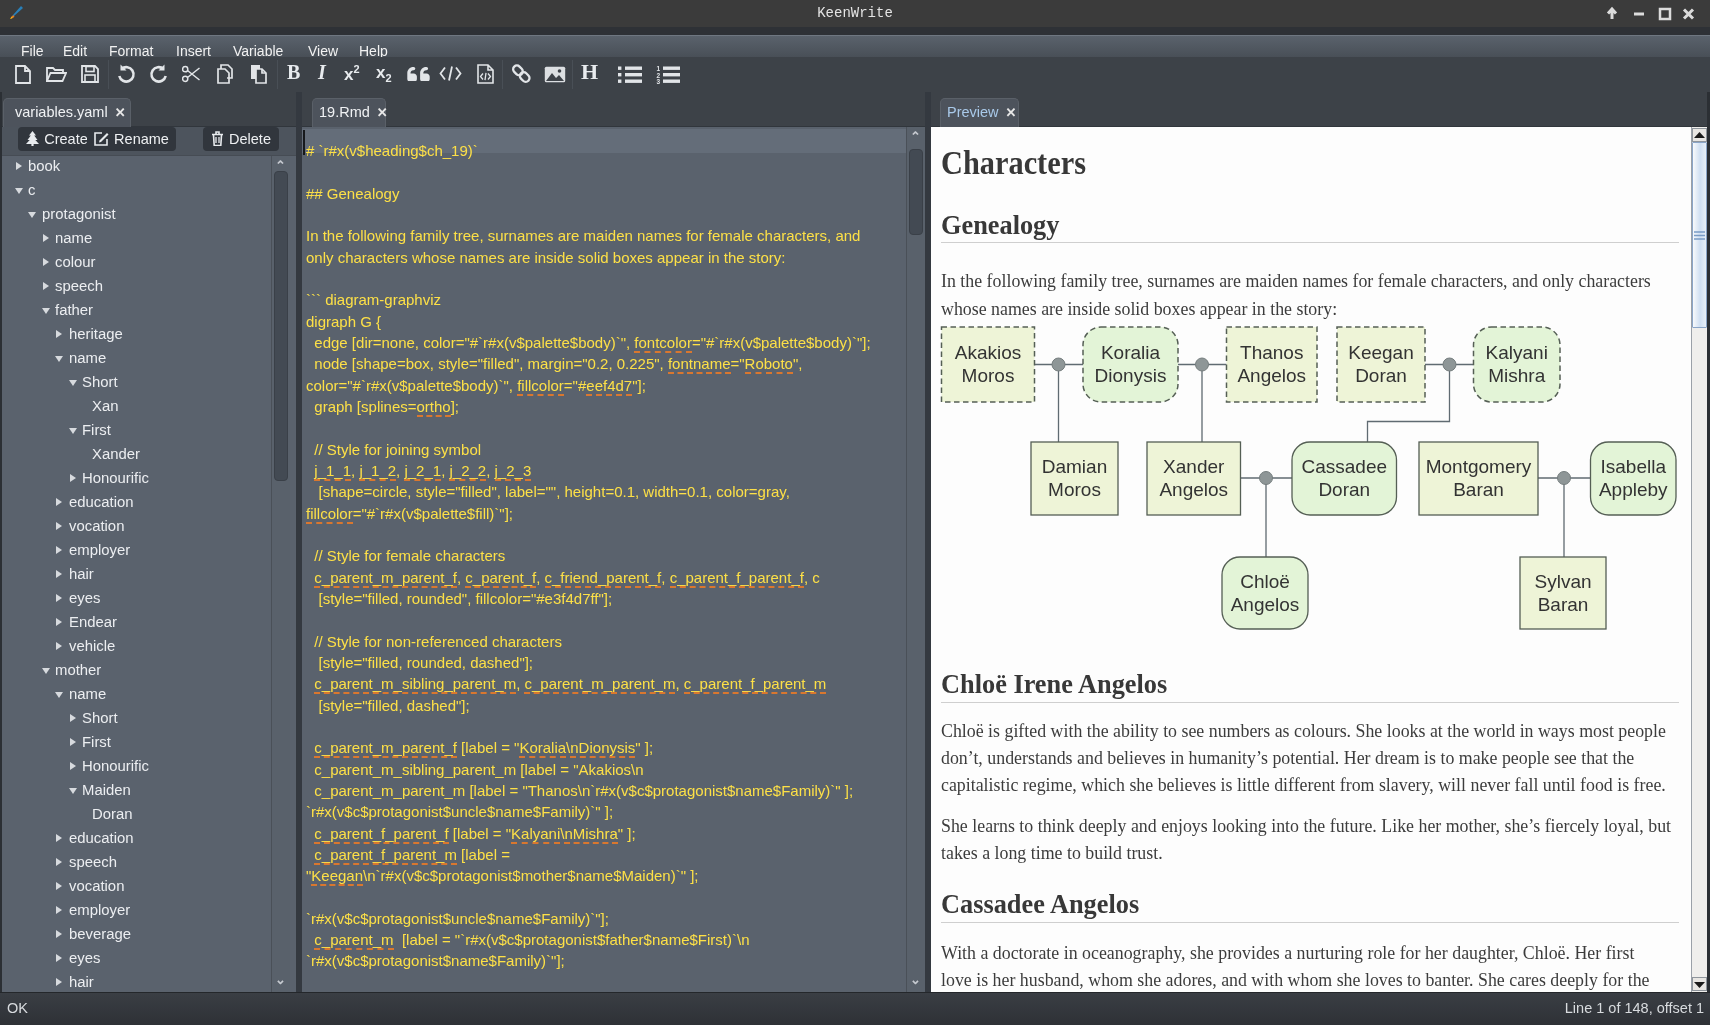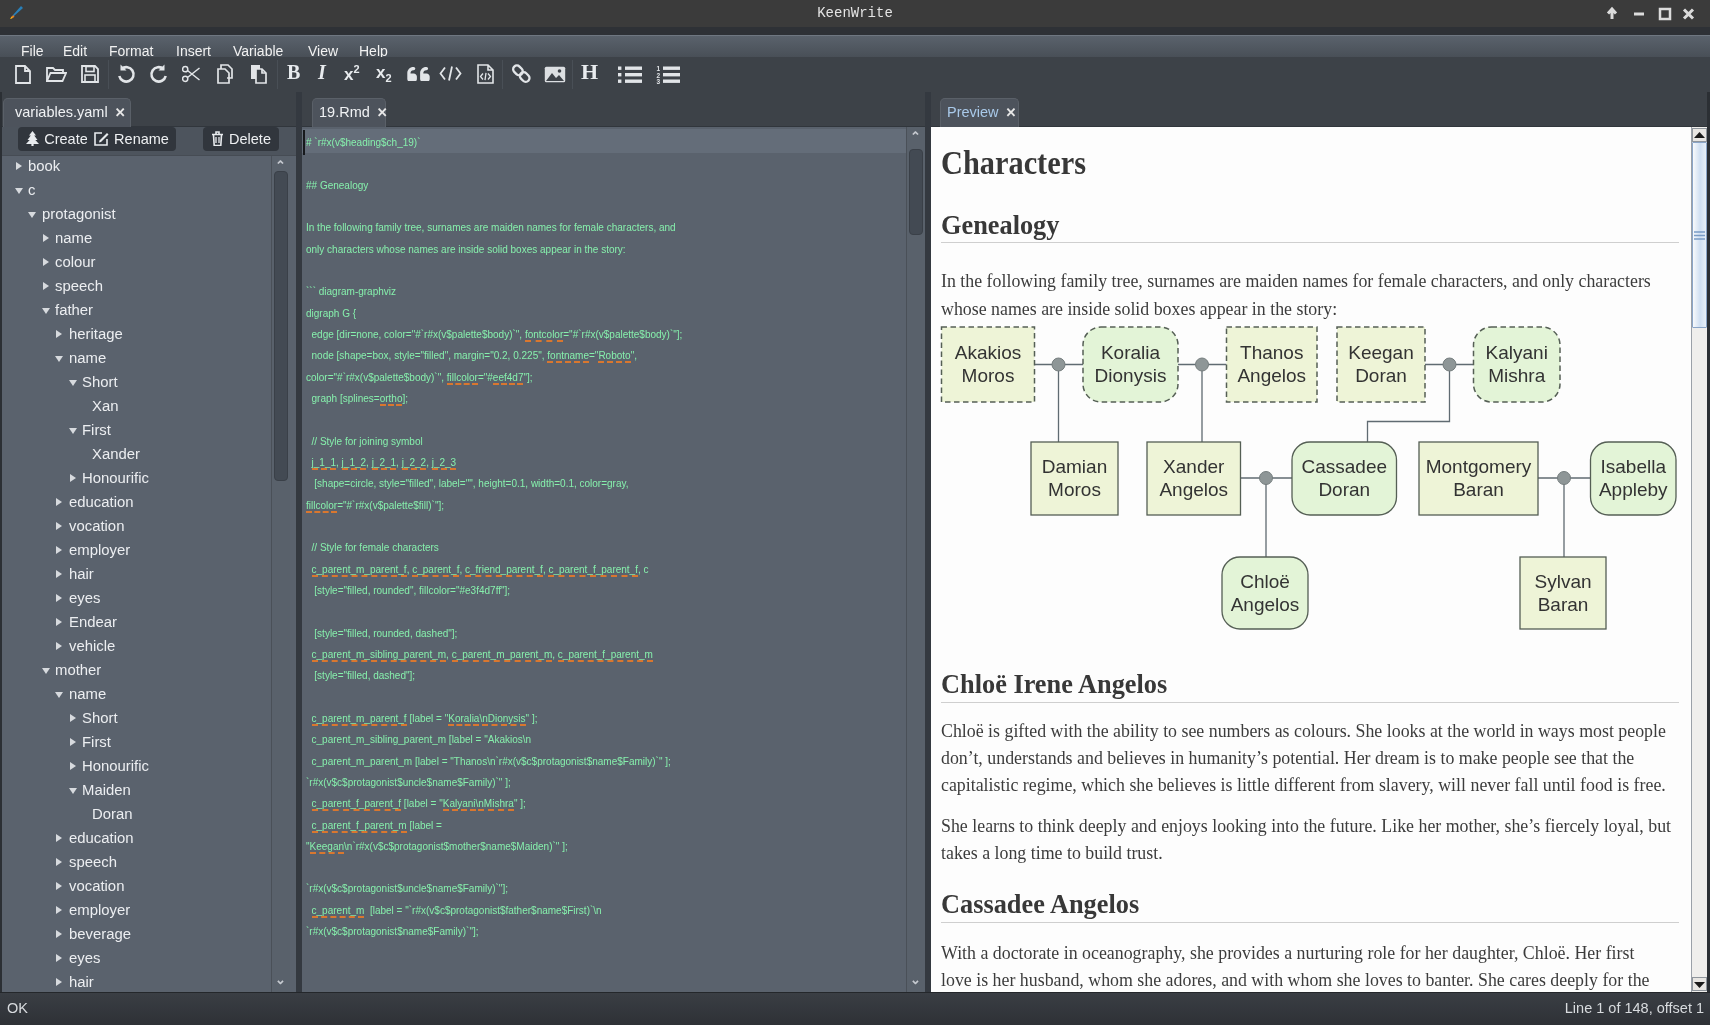--- a/index.html
+++ b/index.html
@@ -31,21 +31,21 @@
 .arr-r { position:absolute; width:0; height:0; border-left:6px solid #d7dade; border-top:4px solid transparent; border-bottom:4px solid transparent; }
 .arr-d { position:absolute; width:0; height:0; border-top:6.5px solid #d7dade; border-left:4px solid transparent; border-right:4px solid transparent; }
 
 .sbtrack { position:absolute; background:#59616b; border:1px solid #4a5058; }
 .sbthumb { position:absolute; background:#434a53; border:1px solid #3a4048; border-radius:4px; }
 .chev { position:absolute; color:#c6cad0; font-size:13px; font-weight:bold; }
 
 .vdiv { position:absolute; top:92px; height:900px; background:#343940; }
 
 #editor { position:absolute; left:302px; top:127px; width:623px; height:865px; background:#5a626d; overflow:hidden; }
-#edlines { position:absolute; left:4px; top:5px; width:616px; color:#86efac; font-size:10px; line-height:21.33px; }
+#edlines { position:absolute; left:4px; top:13px; width:616px; color:#fde047; font-size:15px; line-height:21.33px; }
 #curline { position:absolute; left:0; top:2px; width:604px; height:24px; background:#646d79; }
 .sp { border-bottom:2px dashed #d9772f; }
 .el { height:21.33px; white-space:pre; overflow:visible; }
 
 #preview { position:absolute; left:931px; top:127px; width:776px; height:865px; background:#fdfdfd; overflow:hidden; }
 #preview { font-family:"Liberation Serif", serif; }
 .ph { position:absolute; color:#383838; font-weight:bold; white-space:pre; transform:scaleX(0.975); transform-origin:0 0; }
 #pvsb { position:absolute; left:760px; top:0; width:16px; height:865px; }
 .pvhr { position:absolute; height:1px; background:#cfcfcf; width:738px; }
 .pvp { position:absolute; font-size:18.5px; color:#3c3c3c; white-space:pre; transform:scaleX(0.965); transform-origin:0 0; }
@@ -293,20 +293,21 @@
         <div class="el">&nbsp;</div>
         <div class="el">  // Style for joining symbol</div>
         <div class="el">  <span class="sp">j_1_1</span>, <span class="sp">j_1_2</span>, <span class="sp">j_2_1</span>, <span class="sp">j_2_2</span>, <span class="sp">j_2_3</span></div>
         <div class="el">   [shape=circle, style="filled", label="", height=0.1, width=0.1, color=gray,</div>
         <div class="el"><span class="sp">fillcolor</span>="#`r#x(v$palette$fill)`"];</div>
         <div class="el">&nbsp;</div>
         <div class="el">  // Style for female characters</div>
         <div class="el">  <span class="sp">c_parent_m_parent_f</span>, <span class="sp">c_parent_f</span>, <span class="sp">c_friend_parent_f</span>, <span class="sp">c_parent_f_parent_f</span>, c</div>
         <div class="el">   [style="filled, rounded", fillcolor="#e3f4d7ff"];</div>
         <div class="el">&nbsp;</div>
+        <div class="el">  // Style for non-referenced characters</div>
         <div class="el">   [style="filled, rounded, dashed"];</div>
         <div class="el">  <span class="sp">c_parent_m_sibling_parent_m</span>, <span class="sp">c_parent_m_parent_m</span>, <span class="sp">c_parent_f_parent_m</span></div>
         <div class="el">   [style="filled, dashed"];</div>
         <div class="el">&nbsp;</div>
         <div class="el">  <span class="sp">c_parent_m_parent_f</span> [label = "<span class="sp">Koralia</span>\<span class="sp">nDionysis</span>" ];</div>
         <div class="el">  c_parent_m_sibling_parent_m [label = "Akakios\n</div>
         <div class="el">  c_parent_m_parent_m [label = "Thanos\n`r#x(v$c$protagonist$name$Family)`" ];</div>
         <div class="el">`r#x(v$c$protagonist$uncle$name$Family)`" ];</div>
         <div class="el">  <span class="sp">c_parent_f_parent_f</span> [label = "<span class="sp">Kalyani</span>\<span class="sp">nMishra</span>" ];</div>
         <div class="el">  <span class="sp">c_parent_f_parent_m</span> [label =</div>

